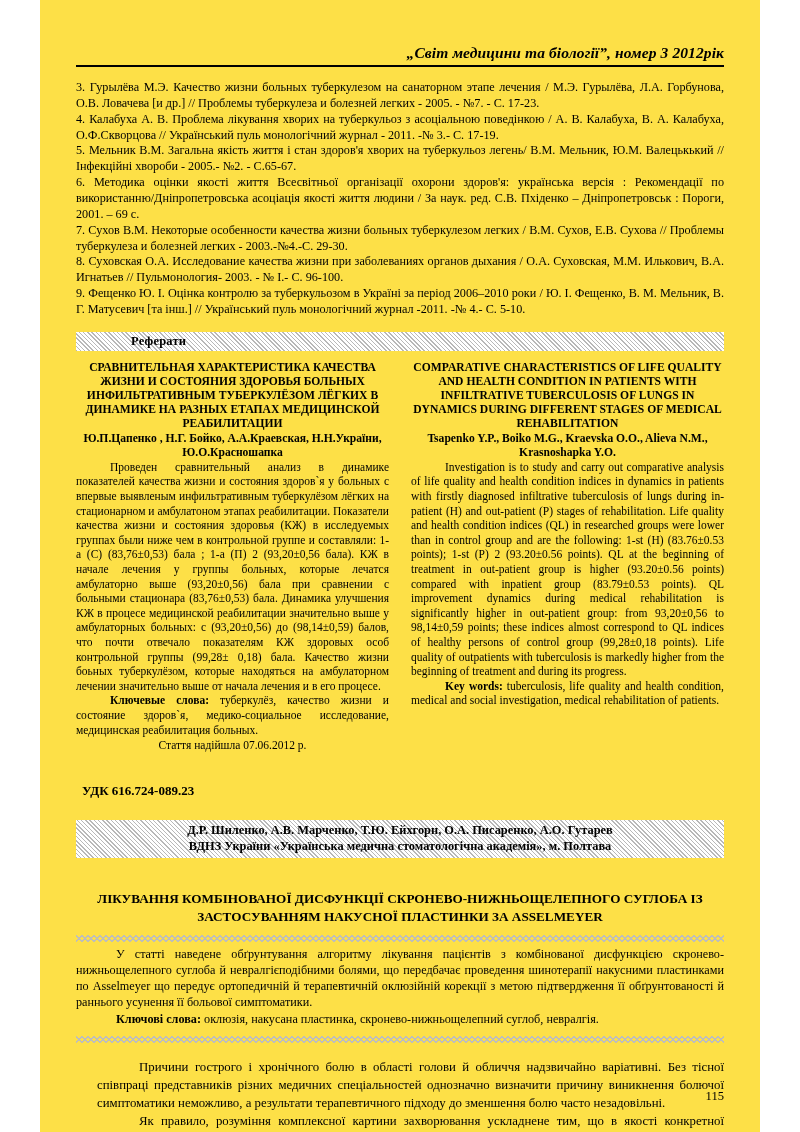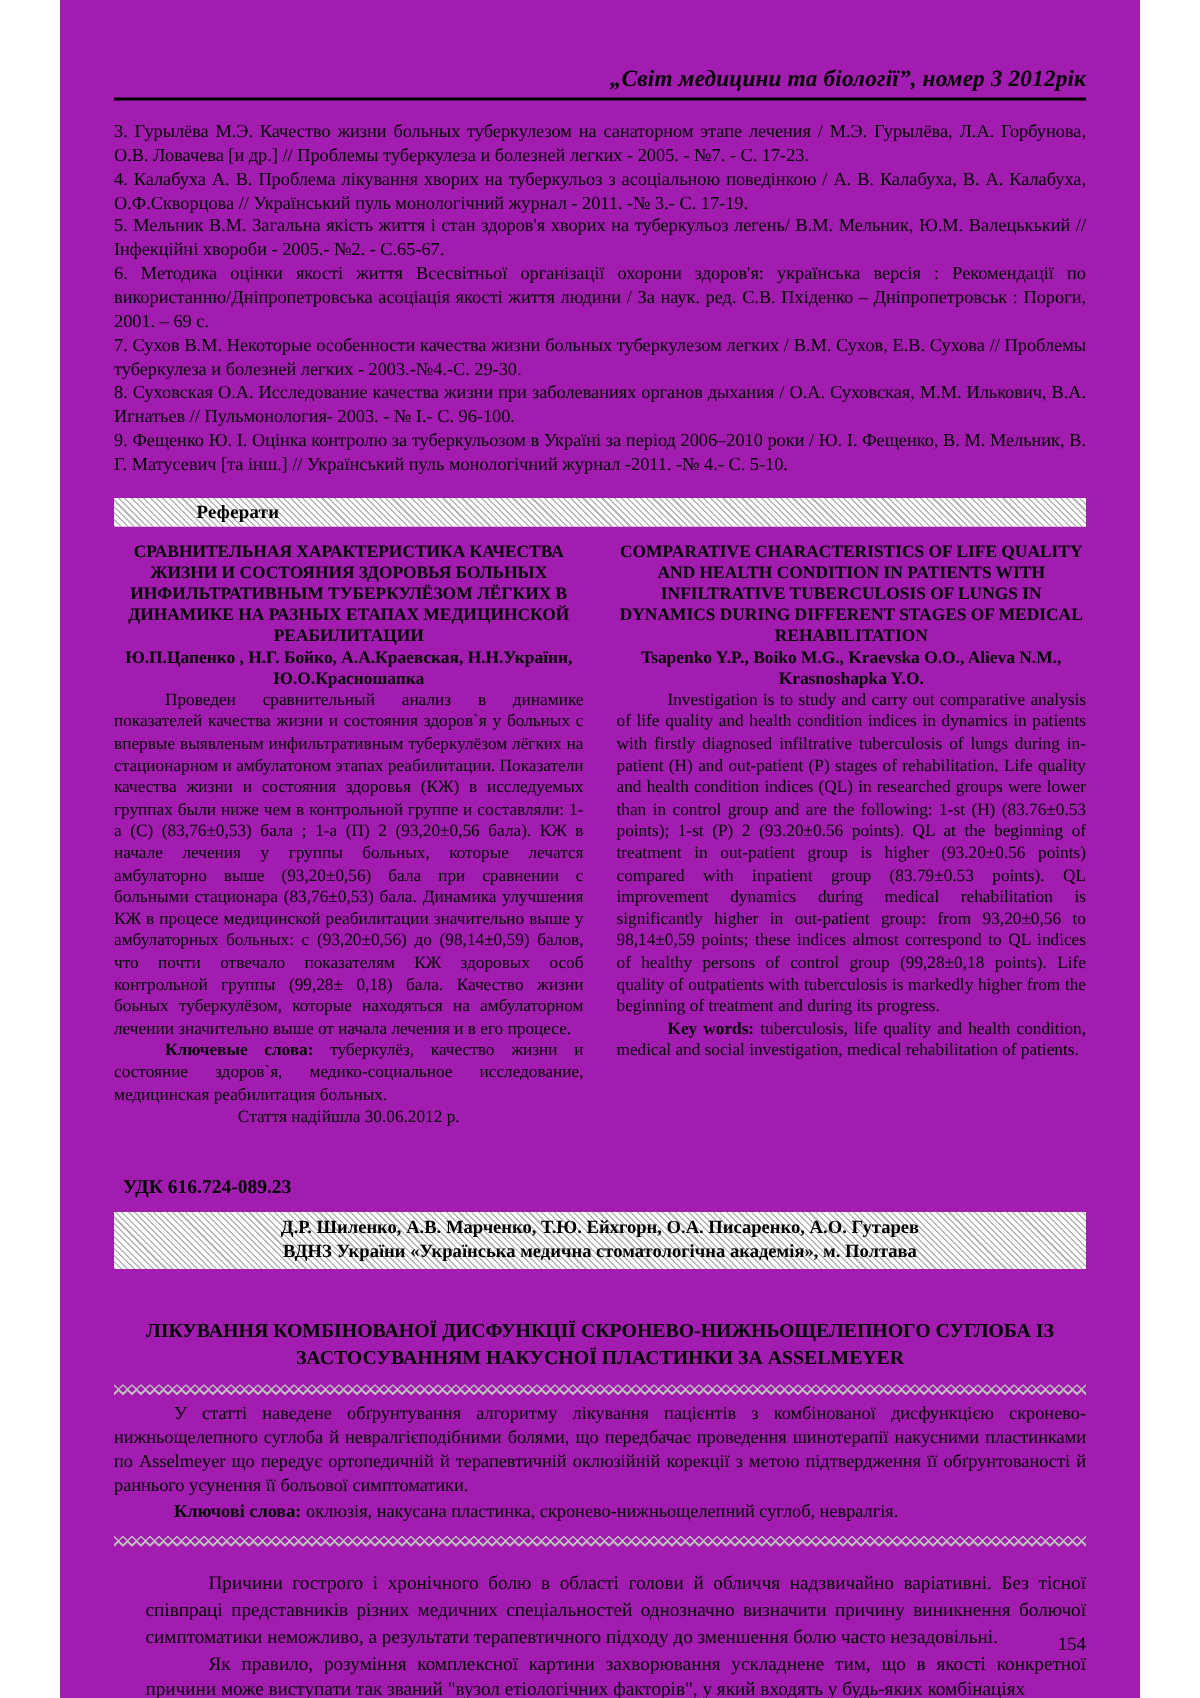--- a/index.html
+++ b/index.html
@@ -9,21 +9,21 @@
   }
   body {
     font-family: "Liberation Serif", "DejaVu Serif", serif;
     color: #000000;
   }
   .page {
     position: relative;
     width: 720px;
     height: 1132px;
     margin: 0 auto;
-    background: #a21caf;
+    background: #fde047;
     overflow: hidden;
     box-sizing: border-box;
     padding: 0 36px;
   }
 
   
   .running-head {
     padding-top: 44px;
     text-align: right;
     font-style: italic;
@@ -120,21 +120,21 @@
   
   .udc {
     margin-top: 30px;
     font-weight: bold;
     font-size: 13px;
     padding-left: 6px;
   }
 
   
   .hatch-bar-tall {
-    margin-top: 9px;
+    margin-top: 21px;
     background-color: #e3e3e3;
     background-image: repeating-linear-gradient(
         45deg,
         #b8b8b8 0px, #b8b8b8 1px,
         #ffffff 1px, #ffffff 3px);
     padding: 2px 0 3px 0;
     text-align: center;
   }
   .hatch-bar-tall .line {
     font-weight: bold;
@@ -219,21 +219,21 @@
     <span class="bar-label">Реферати</span>
   </div>
 
   <div class="abstract-cols">
 
     <div class="abstract-col">
       <p class="abs-title">СРАВНИТЕЛЬНАЯ ХАРАКТЕРИСТИКА КАЧЕСТВА ЖИЗНИ И СОСТОЯНИЯ ЗДОРОВЬЯ БОЛЬНЫХ ИНФИЛЬТРАТИВНЫМ ТУБЕРКУЛЁЗОМ ЛЁГКИХ В ДИНАМИКЕ НА РАЗНЫХ ЕТАПАХ МЕДИЦИНСКОЙ РЕАБИЛИТАЦИИ</p>
       <p class="abs-authors">Ю.П.Цапенко , Н.Г. Бойко, А.А.Краевская, Н.Н.України, Ю.О.Красношапка</p>
       <p class="abs-body">Проведен сравнительный анализ в динамике показателей качества жизни и состояния здоров`я у больных с впервые выявленым инфильтративным туберкулёзом лёгких на стационарном и амбулатоном этапах реабилитации. Показатели качества жизни и состояния здоровья (КЖ) в исследуемых группах были ниже чем в контрольной группе и составляли: 1-а (С)  (83,76±0,53) бала ; 1-а (П) 2 (93,20±0,56 бала). КЖ в начале лечения у группы больных, которые лечатся амбулаторно выше  (93,20±0,56) бала при сравнении с больными стационара (83,76±0,53) бала. Динамика улучшения КЖ в процесе медицинской реабилитации значительно выше у амбулаторных больных: с (93,20±0,56) до (98,14±0,59) балов, что почти отвечало показателям КЖ здоровых особ контрольной группы (99,28± 0,18) бала. Качество жизни боьных туберкулёзом, которые находяться на амбулаторном лечении значительно выше от начала лечения и в его процесе.</p>
       <p class="abs-keywords"><b>Ключевые слова:</b><span> туберкулёз, качество жизни и состояние здоров`я, медико-социальное исследование, медицинская реабилитация больных.</span></p>
-      <p class="abs-received">Стаття надійшла 30.06.2012 р.</p>
+      <p class="abs-received">Стаття надійшла 07.06.2012 р.</p>
     </div>
 
     <div class="abstract-col">
       <p class="abs-title">COMPARATIVE CHARACTERISTICS OF LIFE QUALITY AND HEALTH CONDITION IN PATIENTS WITH INFILTRATIVE TUBERCULOSIS OF LUNGS IN DYNAMICS DURING DIFFERENT STAGES OF MEDICAL REHABILITATION</p>
       <p class="abs-authors">Tsapenko Y.P., Boiko M.G., Kraevska O.O., Alieva N.M., Krasnoshapka Y.O.</p>
       <p class="abs-body">Investigation is to study and carry out comparative analysis of life quality and health condition indices in dynamics in patients with firstly diagnosed infiltrative tuberculosis of lungs during in-patient (H) and out-patient (P) stages of rehabilitation. Life quality and health condition indices (QL) in researched groups were lower than in control group and are the following: 1-st (H) (83.76±0.53 points); 1-st (P) 2 (93.20±0.56 points). QL at the beginning of treatment in out-patient group is higher (93.20±0.56 points) compared with inpatient group (83.79±0.53 points). QL improvement dynamics during medical rehabilitation is significantly higher in out-patient group: from 93,20±0,56 to 98,14±0,59 points; these indices almost correspond to QL indices of healthy persons of control group (99,28±0,18 points). Life quality of outpatients with tuberculosis is markedly higher from the beginning of treatment and during its progress.</p>
       <p class="abs-keywords"><b>Key words:</b><span> tuberculosis, life quality and health condition, medical and social investigation, medical rehabilitation of patients.</span></p>
     </div>
 
   </div>
@@ -252,15 +252,15 @@
   <p class="art-abstract">У статті наведене обґрунтування алгоритму лікування пацієнтів з комбінованої дисфункцією скронево-нижньощелепного суглоба й невралгієподібними болями, що передбачає проведення шинотерапії накусними пластинками по Asselmeyer що передує ортопедичній й терапевтичній оклюзійній корекції з метою підтвердження її обґрунтованості й раннього усунення її больової симптоматики.</p>
   <p class="art-keywords"><b>Ключові слова:</b><span> оклюзія, накусана пластинка, скронево-нижньощелепний суглоб, невралгія.</span></p>
 
   <div class="zigzag"></div>
 
   <div class="body-block">
     <p class="body-par">Причини гострого і хронічного болю в області голови й обличчя надзвичайно варіативні. Без тісної співпраці представників різних медичних спеціальностей однозначно визначити причину виникнення болючої симптоматики неможливо, а результати терапевтичного підходу до зменшення болю часто незадовільні.</p>
     <p class="body-par">Як правило, розуміння комплексної картини захворювання ускладнене тим, що в якості конкретної причини може виступати так званий "вузол етіологічних факторів", у який входять у будь-яких комбінаціях</p>
   </div>
 
-  <div class="page-number">154</div>
+  <div class="page-number">115</div>
 
 </div>
 
 </body></html>

